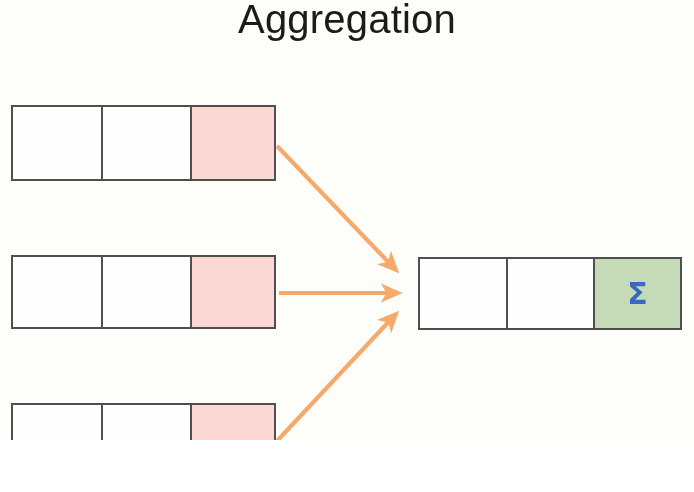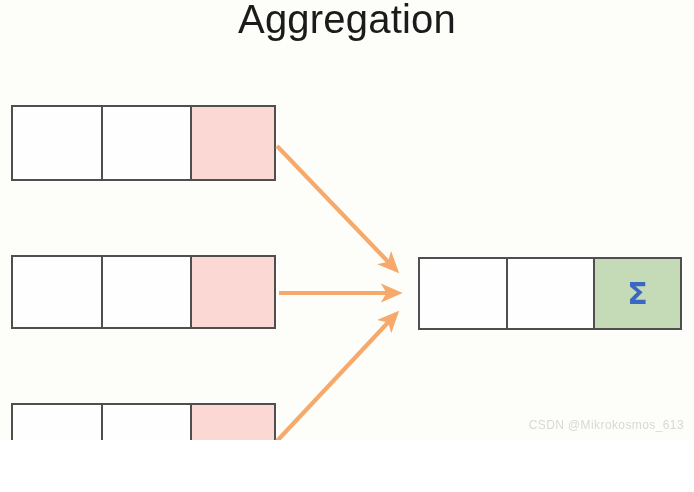--- a/index.html
+++ b/index.html
@@ -139,15 +139,14 @@
       </marker>
     </defs>
 
     <line x1="277" y1="146" x2="396" y2="270" stroke="#f6a96a" stroke-width="4.2" stroke-linecap="butt" marker-end="url(#ah)"></line>
 
     <line x1="279" y1="293" x2="398" y2="293" stroke="#f6a96a" stroke-width="4.2" stroke-linecap="butt" marker-end="url(#ah)"></line>
 
     <line x1="277" y1="441" x2="396" y2="314" stroke="#f6a96a" stroke-width="4.2" stroke-linecap="butt" marker-end="url(#ah)"></line>
   </svg>
 
-  <div id="watermark">CSDN @Mikrokosmos_613</div>
 
 </div>
 
 </body></html>

